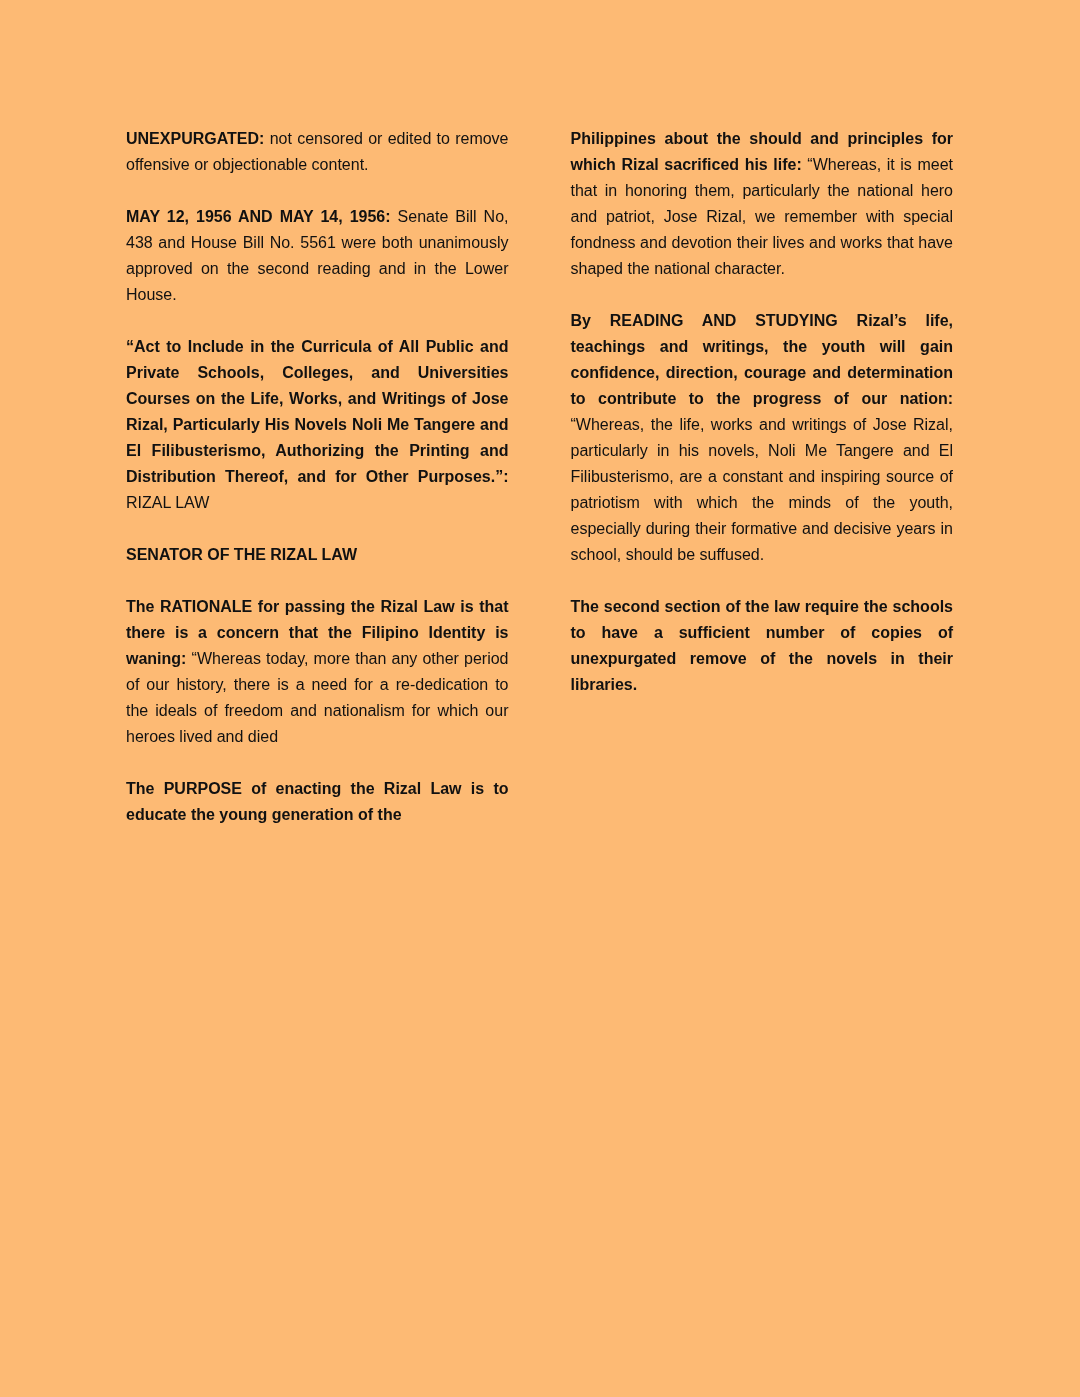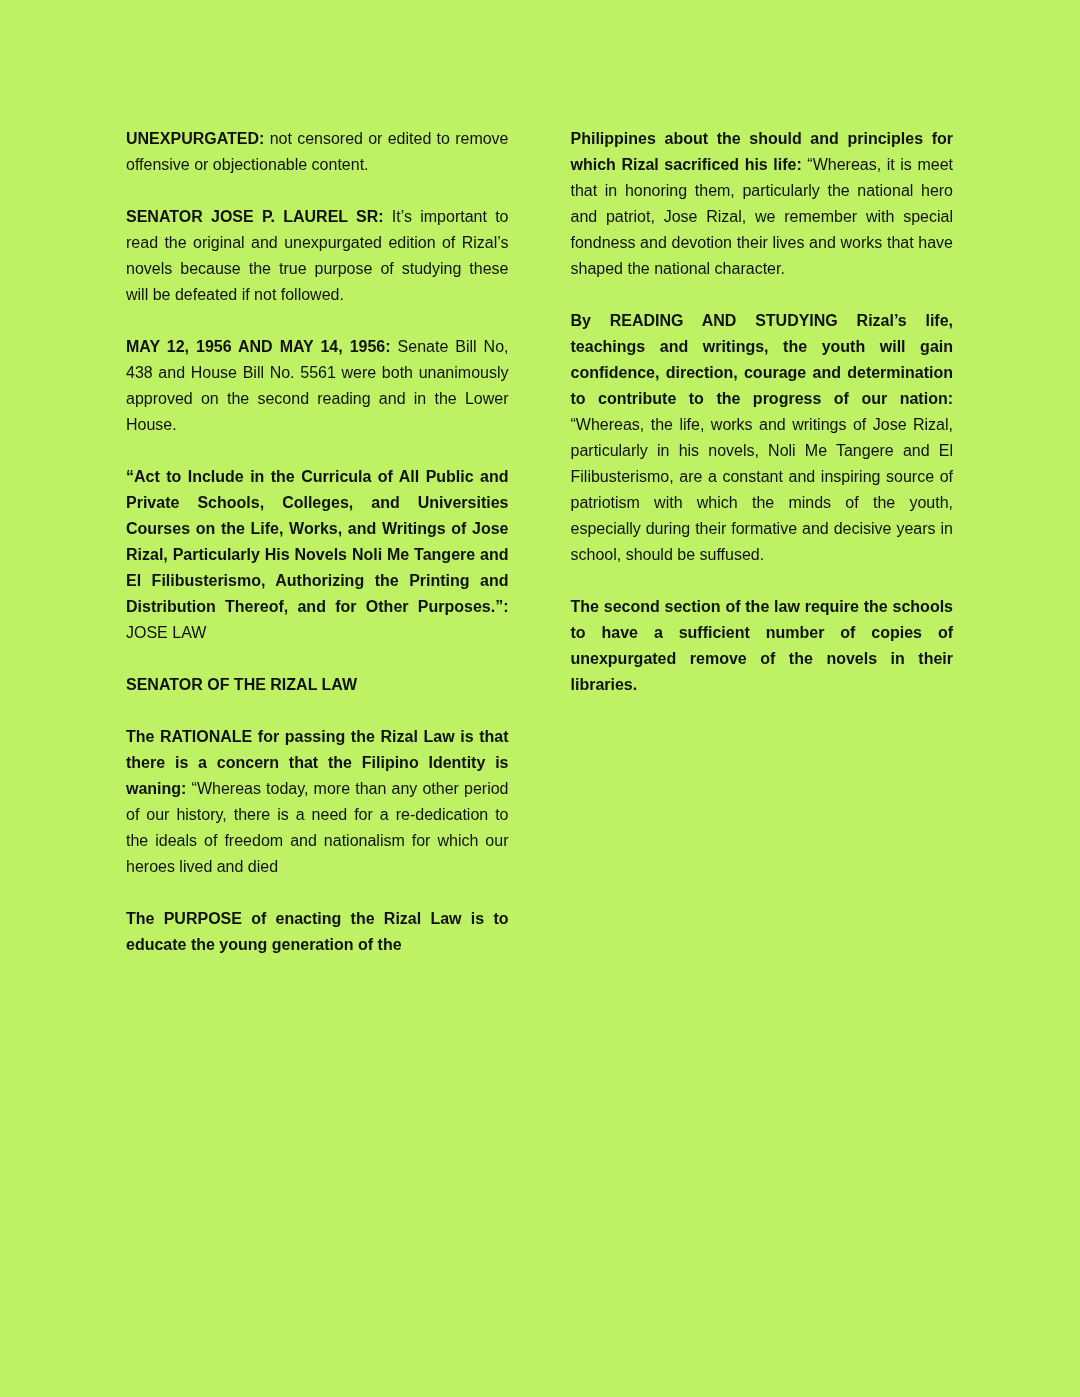--- a/index.html
+++ b/index.html
@@ -4,21 +4,21 @@
 <style>
   html, body {
     margin: 0;
     padding: 0;
     background: #ffffff;
   }
   .page {
     width: 1080px;
     min-height: 1397px;
     box-sizing: border-box;
-    background: #bef264;
+    background: #fdba74;
     display: flex;
     gap: 62px;
     padding: 126px 127px 80px 126px;
     font-family: "Liberation Sans", sans-serif;
     font-size: 16px;
     line-height: 26px;
     color: #111111;
   }
   .col {
     flex: 1;
@@ -34,26 +34,25 @@
 </style>
 </head>
 <body>
 
 <div class="page">
 
   <div class="col">
     <p class="para"><span class="b">UNEXPURGATED:</span><span> not censored or edited to remove offensive or objectionable content.</span><span class="b"></span></p>
 
 
-    <p class="para"><span class="b">SENATOR JOSE P. LAUREL SR:</span><span> It’s important to read the original and unexpurgated edition of Rizal’s novels because the true purpose of studying these will be defeated if not followed.</span><span class="b"></span></p>
 
     <p class="para"><span class="b">MAY 12, 1956 AND MAY 14, 1956:</span><span> Senate Bill No, 438 and House Bill No. 5561 were both unanimously approved on the second reading and in the Lower House.</span><span class="b"></span></p>
 
 
-    <p class="para"><span class="b">“Act to Include in the Curricula of All Public and Private Schools, Colleges, and Universities Courses on the Life, Works, and Writings of Jose Rizal, Particularly His Novels Noli Me Tangere and El Filibusterismo, Authorizing the Printing and Distribution Thereof, and for Other Purposes.”:</span><span> JOSE LAW</span><span class="b"></span></p>
+    <p class="para"><span class="b">“Act to Include in the Curricula of All Public and Private Schools, Colleges, and Universities Courses on the Life, Works, and Writings of Jose Rizal, Particularly His Novels Noli Me Tangere and El Filibusterismo, Authorizing the Printing and Distribution Thereof, and for Other Purposes.”:</span><span> RIZAL LAW</span><span class="b"></span></p>
 
     <p class="para"><span class="b">SENATOR OF THE RIZAL LAW</span><span></span><span class="b"></span></p>
 
     <p class="para"><span class="b">The RATIONALE for passing the Rizal Law is that there is a concern that the Filipino Identity is waning:</span><span> “Whereas today, more than any other period of our history, there is a need for a re-dedication to the ideals of freedom and nationalism for which our heroes lived and died</span><span class="b"></span></p>
 
     <p class="para"><span class="b">The PURPOSE of enacting the Rizal Law is to educate the young generation of the</span><span></span><span class="b"></span></p>
   </div>
 
   <div class="col">
     <p class="para"><span class="b">Philippines about the should and principles for which Rizal sacrificed his life:</span><span> “Whereas, it is meet that in honoring them, particularly the national hero and patriot, Jose Rizal, we remember with special fondness and devotion their lives and works that have shaped the national character.</span><span class="b"></span></p>

